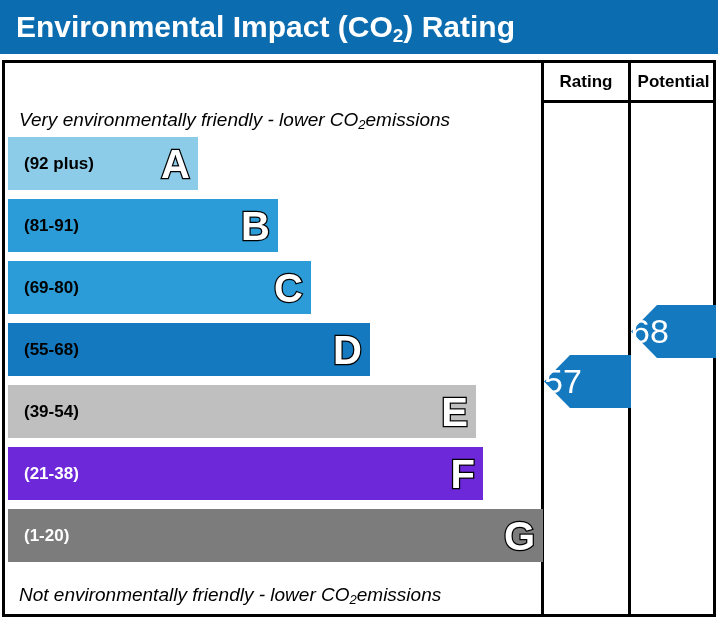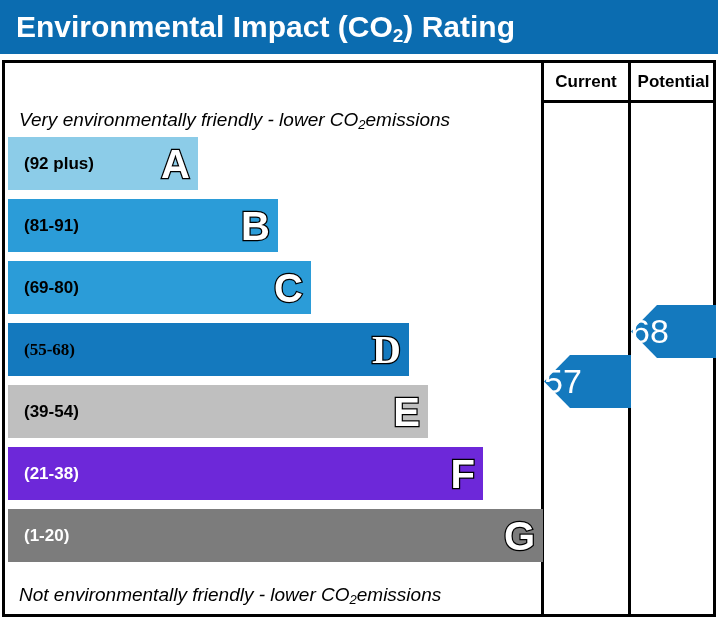--- a/index.html
+++ b/index.html
@@ -167,21 +167,21 @@
   <div class="title-banner">
     <div class="title-text"><span>Environmental Impact (CO</span><sub>2</sub><span>) Rating</span></div>
   </div>
 
   <div class="table-frame">
 
     <div class="vdiv vdiv-current"></div>
     <div class="vdiv vdiv-potential"></div>
     <div class="header-rule"></div>
 
-    <div class="col-header col-header-current">Current</div>
+    <div class="col-header col-header-current">Rating</div>
     <div class="col-header col-header-potential">Potential</div>
 
     <div class="caption caption-top">
         <span>Very environmentally friendly - lower CO</span>
         <sub>2</sub>
         <span> emissions</span>
       </div>
 
     <div class="bands">
         <div class="band" style="top: 0px; width: 190px; background: rgb(140, 204, 232);">
@@ -189,25 +189,25 @@
           <span class="band-letter">A</span>
         </div>
         <div class="band" style="top: 62px; width: 270px; background: rgb(43, 156, 216);">
           <span class="band-range" style="color: rgb(0, 0, 0);">(81-91)</span>
           <span class="band-letter">B</span>
         </div>
         <div class="band" style="top: 124px; width: 303px; background: rgb(43, 156, 216);">
           <span class="band-range" style="color: rgb(0, 0, 0);">(69-80)</span>
           <span class="band-letter">C</span>
         </div>
-        <div class="band" style="top: 186px; width: 401px; background: rgb(20, 121, 190); font-family: Liberation Serif, serif;">
+        <div class="band" style="top: 186px; width: 362px; background: rgb(20, 121, 190);">
           <span class="band-range" style="color: rgb(0, 0, 0);">(55-68)</span>
           <span class="band-letter">D</span>
         </div>
-        <div class="band" style="top: 248px; width: 420px; background: rgb(191, 191, 191);">
+        <div class="band" style="top: 248px; width: 468px; background: rgb(191, 191, 191);">
           <span class="band-range" style="color: rgb(0, 0, 0);">(39-54)</span>
           <span class="band-letter">E</span>
         </div>
         <div class="band" style="top: 310px; width: 475px; background: #6d28d9;">
           <span class="band-range" style="color: rgb(255, 255, 255);">(21-38)</span>
           <span class="band-letter">F</span>
         </div>
         <div class="band" style="top: 372px; width: 535px; background: rgb(124, 124, 124);">
           <span class="band-range" style="color: rgb(255, 255, 255);">(1-20)</span>
           <span class="band-letter">G</span>

